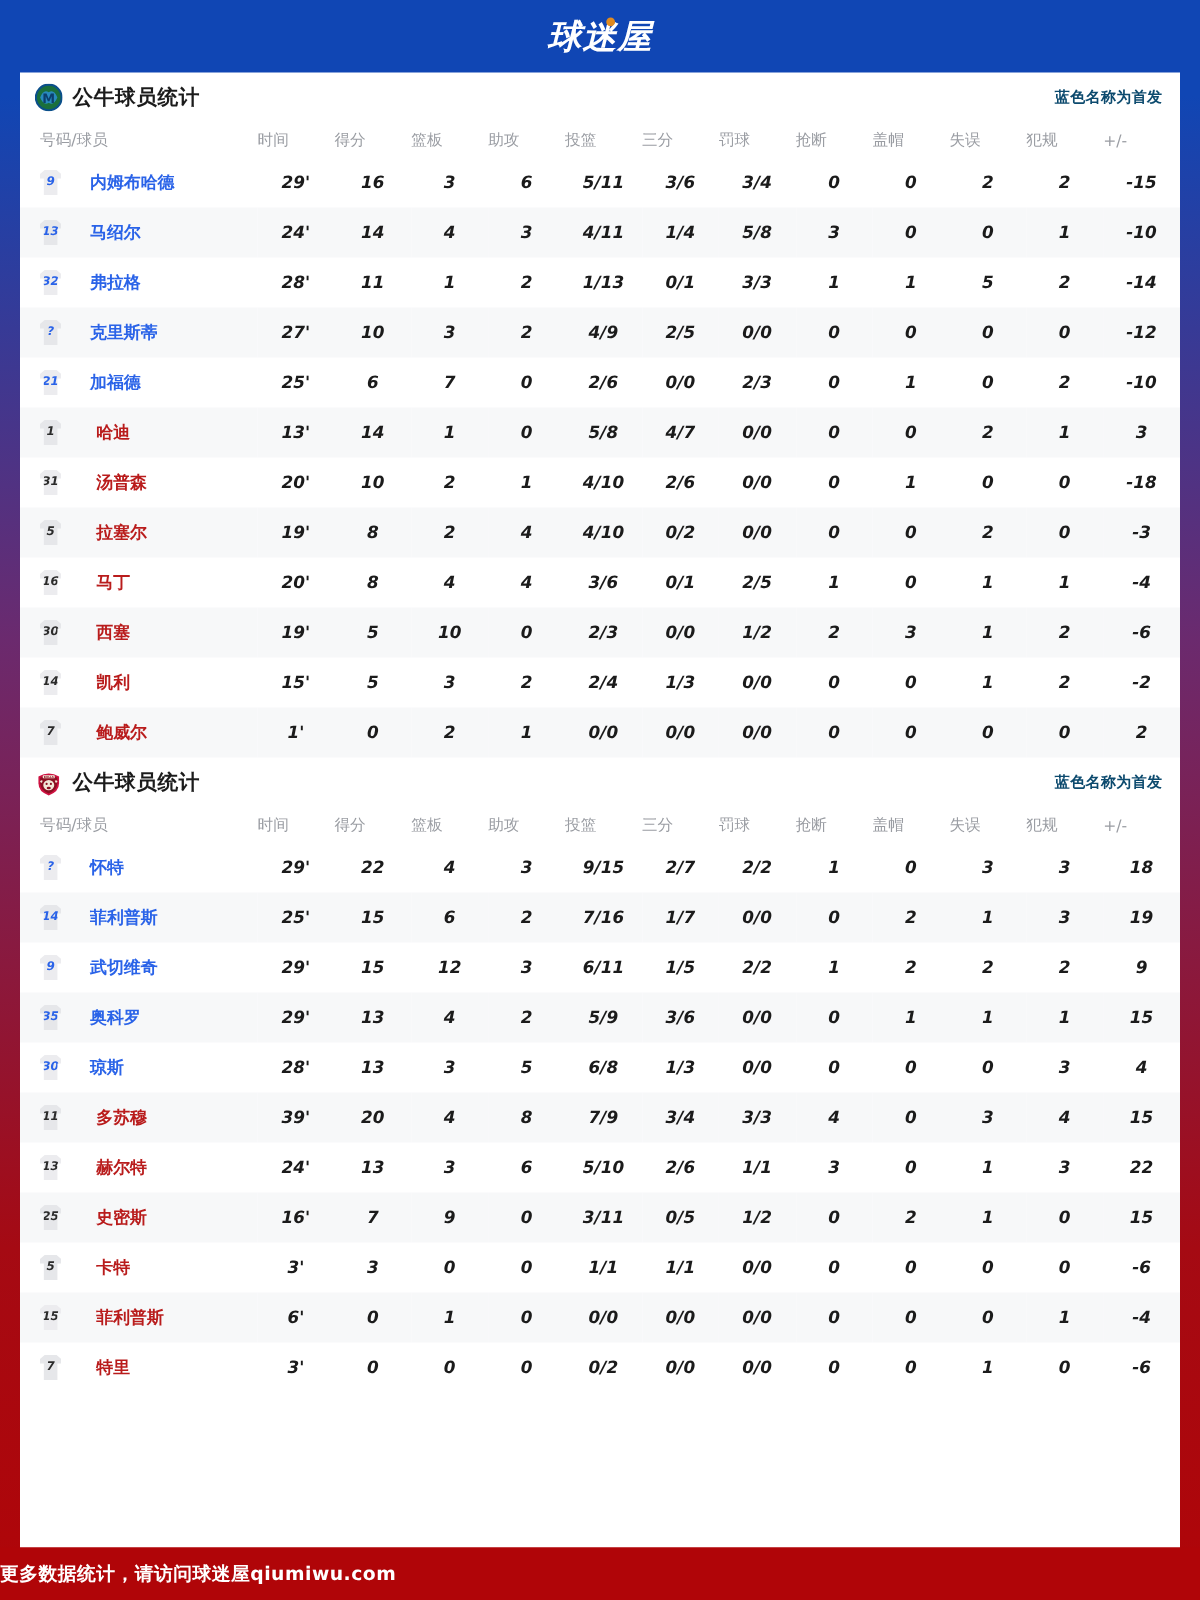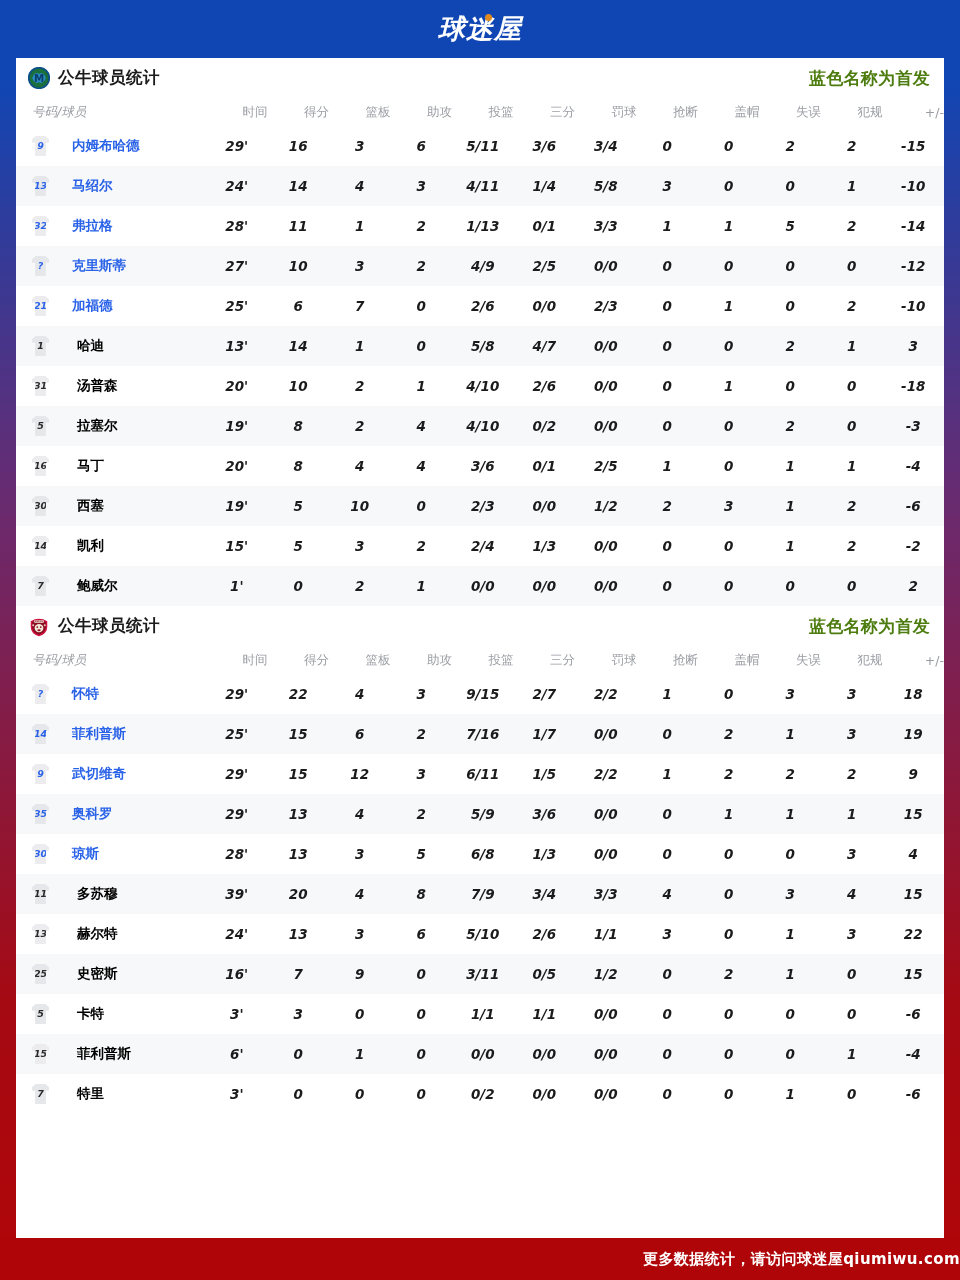--- a/index.html
+++ b/index.html
@@ -36,30 +36,30 @@
     position:relative; height:40px; display:flex; align-items:center;
     padding:0 14px 0 12px;
   }
   .sec-title { display:flex; align-items:center; gap:8px; }
   .team-logo { width:22px; height:22px; flex:none; }
   .sec-title-text {
     font-size:16.5px; font-weight:bold; color:#1b1b1b; letter-spacing:.5px;
   }
   .starter-note {
     position:absolute; right:14px; top:50%; transform:translateY(-50%);
-    font-size:17px; color:#4d7c0f; font-weight:bold; letter-spacing:.3px;
+    font-size:12px; color:#0c4a6e; font-weight:bold; letter-spacing:.3px;
   }
   
   table { width:100%; border-collapse:collapse; table-layout:fixed; }
   thead th {
     font-size:12.5px; color:#9a9da3; font-weight:normal;
-    height:28px; vertical-align:middle; text-align:right;
+    height:28px; vertical-align:middle; text-align:left;
     font-family:"DejaVu Sans","Liberation Sans",sans-serif;
   }
-  thead th.c-player { text-align:left; padding-left:16px;font-style:italic; }
+  thead th.c-player { text-align:left; padding-left:16px; }
   tbody tr { height:40px; }
   tbody tr:nth-child(even) { background:#f7f8f9; }
   tbody td {
     font-size:13.5px; text-align:center; color:#1b1b1b; vertical-align:middle;
     font-family:"DejaVu Sans","Liberation Sans",sans-serif; font-style:italic;
     font-weight:bold;
   }
   td.c-player {
     text-align:left; padding-left:16px; font-style:normal; font-weight:bold;
     font-size:13.5px;
@@ -69,29 +69,29 @@
     position:relative; width:17px; height:20px; flex:none;
     display:flex; align-items:center; justify-content:center;
     font-size:9.5px; font-style:italic; font-weight:bold; line-height:1;
     background:#ececef;
     clip-path:polygon(0% 16%,22% 0%,78% 0%,100% 16%,100% 34%,82% 34%,82% 100%,18% 100%,18% 34%,0% 34%);
   }
   .jersey.row-alt { background:#e6e7ea; }
   .pname { white-space:nowrap; }
   .starter .pname { color:#2a63e8;padding-left:15px; }
   .starter .jersey { color:#2a63e8; }
-  .bench .pname { color:#000000;padding-left:20px; }
+  .bench .pname { color:#b91c1c;padding-left:20px; }
   .bench .jersey { color:#2b2b2b; }
   
   col.w-player { width:190px; }
   col.w-stat   { width:61.5px; }
   
   .footer {
     position:absolute; left:0; bottom:0; width:960px; height:42px;
-    background:#b00508; display:flex; align-items:center; justify-content:flex-end;
+    background:#b00508; display:flex; align-items:center; justify-content:flex-start;
   }
   .footer-text {
     font-size:15px; color:#fff; font-weight:bold; letter-spacing:.4px;
     font-family:"DejaVu Sans","Liberation Sans",sans-serif;
   }
 </style>
 </head>
 <body>
 
 <div id="page">

